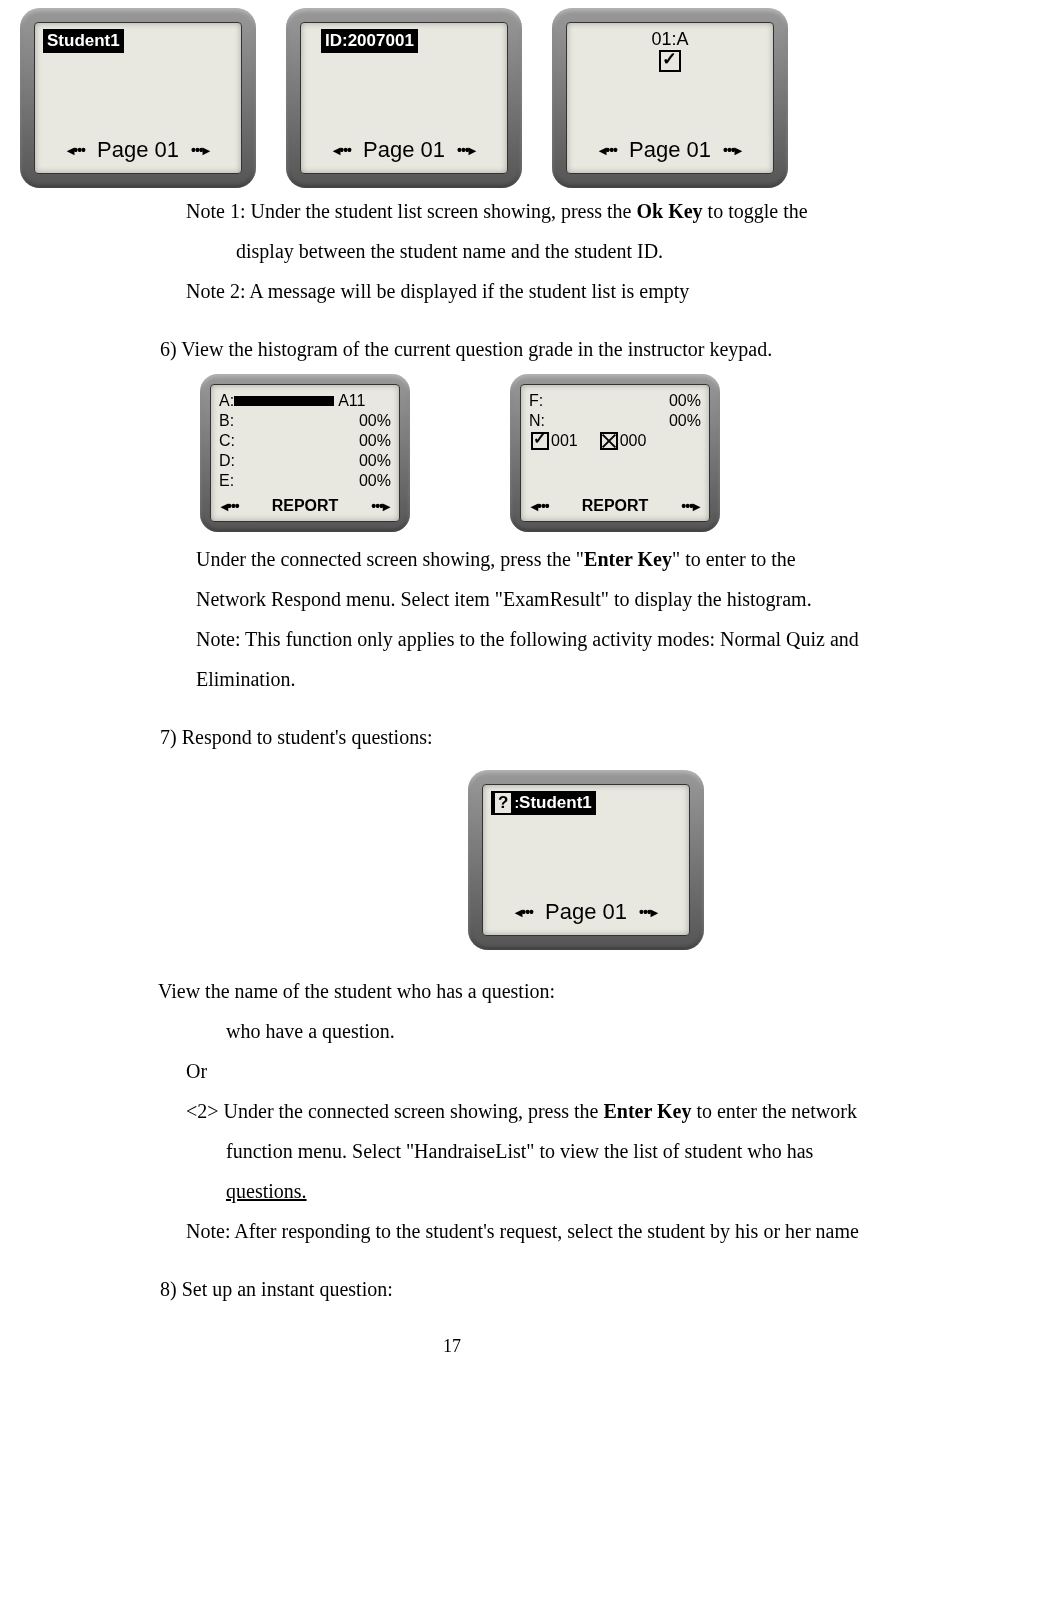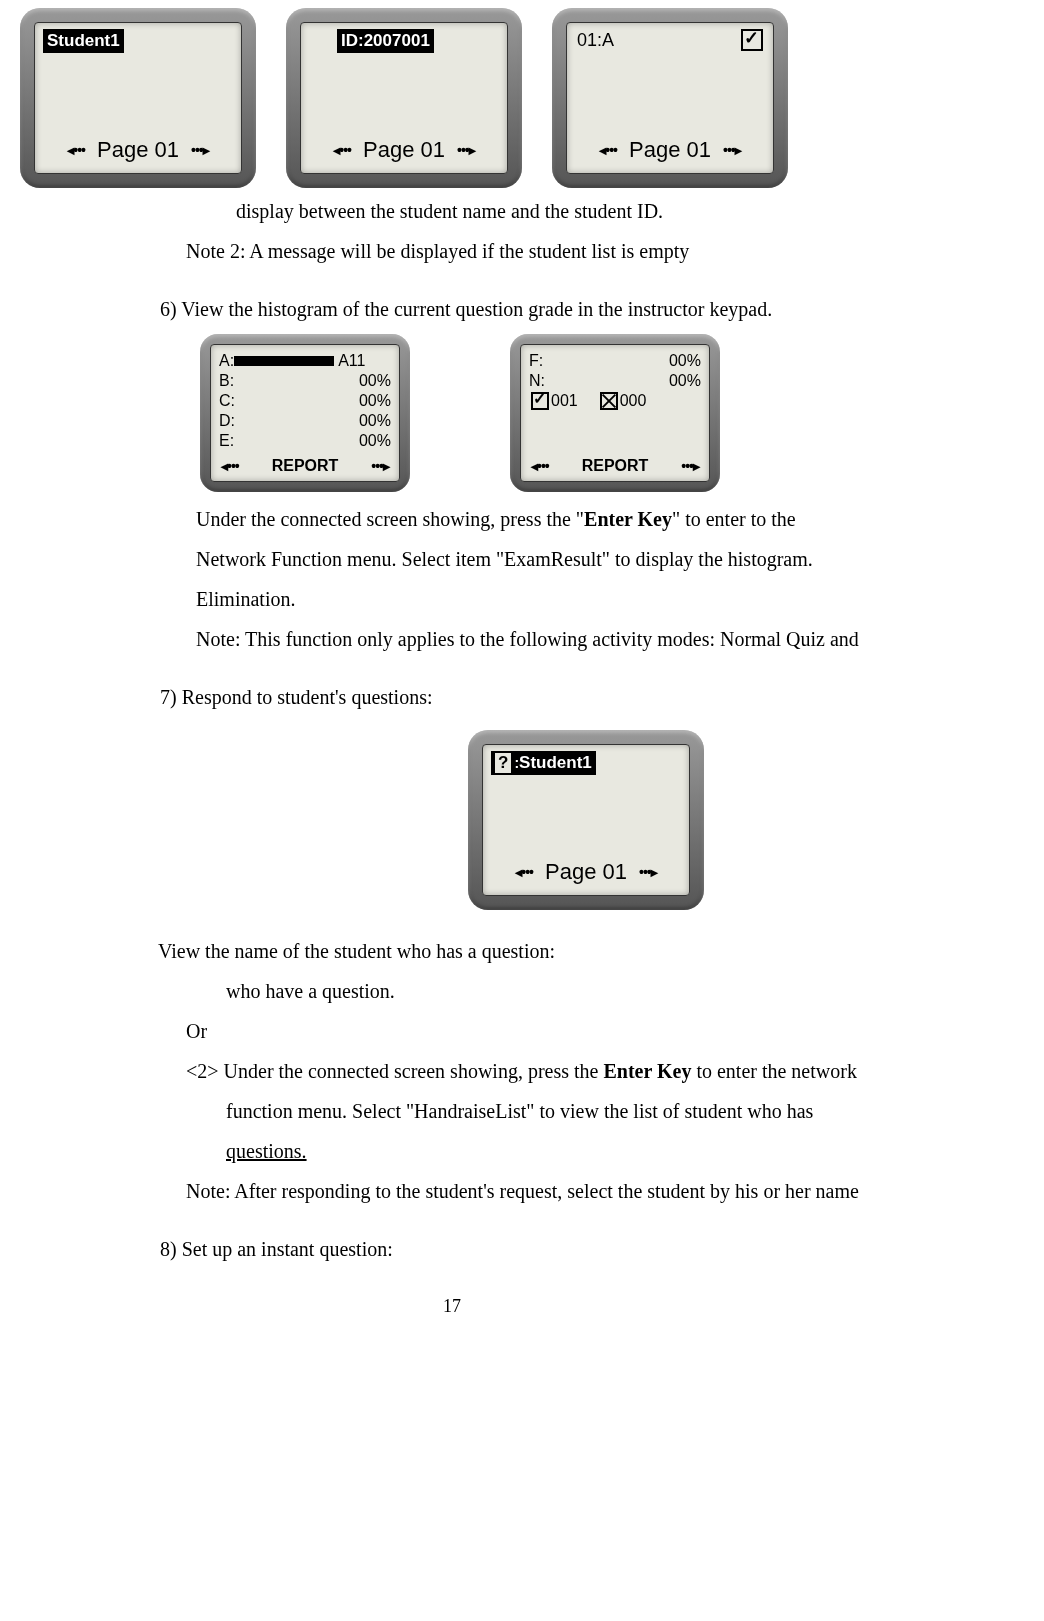--- a/index.html
+++ b/index.html
@@ -50,20 +50,21 @@
     margin: 6px 8px 0 8px;
     display: inline-block;
   }
   .lcd-top-plain {
     color: #000;
     font-size: 18px;
     padding: 6px 10px 0 10px;
     display: flex;
     justify-content: space-between;
     align-items: center;
+    flex-direction: column;
   }
   .checkbox {
     width: 18px;
     height: 18px;
     border: 2px solid #000;
     position: relative;
   }
   .checkbox.checked::after {
     content: "✓";
     position: absolute;
@@ -238,21 +239,21 @@
         <div class="lcd-top-black">Student1</div>
         <div class="lcd-bottom">
           <span class="arrow-dots">◂•••</span>
           <span>Page  01</span>
           <span class="arrow-dots">•••▸</span>
         </div>
       </div>
     </div>
     <div class="device">
       <div class="lcd">
-        <div class="lcd-top-black" style="margin-left:36px;">ID:2007001</div>
+        <div class="lcd-top-black" style="margin-left:20px;">ID:2007001</div>
         <div class="lcd-bottom">
           <span class="arrow-dots">◂•••</span>
           <span>Page  01</span>
           <span class="arrow-dots">•••▸</span>
         </div>
       </div>
     </div>
     <div class="device">
       <div class="lcd">
         <div class="lcd-top-plain">
@@ -261,20 +262,23 @@
         </div>
         <div class="lcd-bottom">
           <span class="arrow-dots">◂•••</span>
           <span>Page  01</span>
           <span class="arrow-dots">•••▸</span>
         </div>
       </div>
     </div>
   </div>
 
+  <div class="body-text">
+    <span>Note 1: Under the student list screen showing, press the </span><span class="bold">Ok Key</span><span> to toggle the</span>
+  </div>
   <div class="body-text indent-sub" style="padding-left:236px;">display between the student name and the student ID.</div>
   <div class="body-text">Note 2: A message will be displayed if the student list is empty</div>
 
   <div class="body-text-l1 section-gap">6) View the histogram of the current question grade in the instructor keypad.</div>
 
   <div class="histogram-row">
     <div class="device-sm">
       <div class="lcd">
         <div class="hist-content">
           <div class="hist-row">
@@ -336,23 +340,23 @@
           <span>REPORT</span>
           <span class="arrow-dots">•••▸</span>
         </div>
       </div>
     </div>
   </div>
 
   <div class="body-text" style="padding-left:196px;">
     <span>Under the connected screen showing, press the "</span><span class="bold">Enter Key</span><span>" to enter to the</span>
   </div>
-  <div class="body-text" style="padding-left:196px;">Network Function menu. Select item "ExamResult" to display the histogram.</div>
+  <div class="body-text" style="padding-left:196px;">Network Respond menu. Select item "ExamResult" to display the histogram.</div>
+  <div class="body-text" style="padding-left:196px;">Note: This function only applies to the following activity modes: Normal Quiz and</div>
   <div class="body-text" style="padding-left:196px;">Elimination.</div>
-  <div class="body-text" style="padding-left:196px;">Note: This function only applies to the following activity modes: Normal Quiz and</div>
 
   <div class="body-text-l1 section-gap">7) Respond to student's questions:</div>
 
   <div class="question-device-wrap">
     <div class="device-q">
       <div class="lcd">
         <div class="lcd-q-top">
           <span class="qmark-box">?</span>
             <span style="font-size:14px;">:</span>
             <span>Student1</span>

